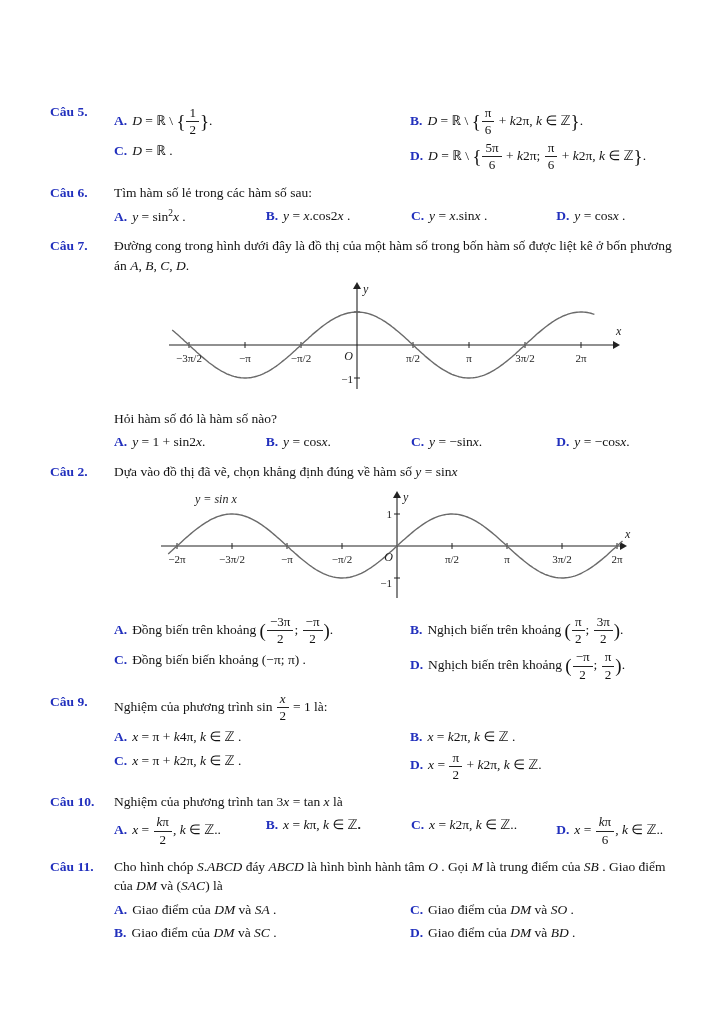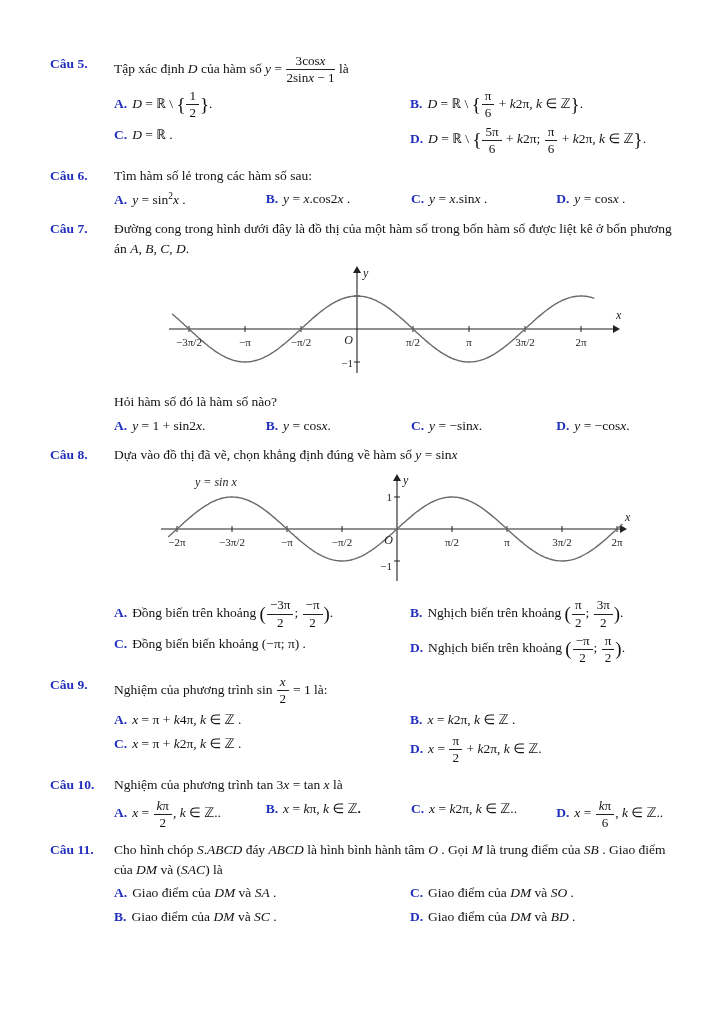--- a/index.html
+++ b/index.html
@@ -1,21 +1,21 @@
 <!DOCTYPE html>
 <html><head>
 <meta charset="utf-8">
 <style>
   html,body{margin:0;padding:0;background:#ffffff;}
   body{
     width:725px;height:1024px;overflow:hidden;
     font-family:"Liberation Serif",serif;font-size:13.5px;color:#121212;
     line-height:1.45;
   }
-  .page{box-sizing:border-box;width:725px;height:968px;padding:54px 46px 20px 50px;}
+  .page{box-sizing:border-box;width:725px;height:968px;padding:54px 46px 20px 50px;margin-top:48px;}
   .question{display:flex;margin-bottom:8px;}
   .qlabel{flex:0 0 64px;width:64px;color:#2230bd;font-weight:bold;}
   .qbody{flex:1;min-width:0;}
   .stem{margin-bottom:1px;}
   .opts{display:grid;column-gap:16px;margin-top:2px;}
   .c2{grid-template-columns:1.02fr 0.98fr;}
   .c4{grid-template-columns:1.05fr 1fr 1fr 0.95fr;}
   .opt{padding:2px 0;}
   .letter{color:#2230bd;font-weight:bold;margin-right:5px;}
   
@@ -35,21 +35,20 @@
   .gi{font-style:italic;font-size:12px;}
 </style>
 </head>
 <body>
 
 <div class="page">
 
   <div class="question">
     <div class="qlabel">Câu 5.</div>
     <div class="qbody">
-      <div class="stem">Tập xác định <i>D</i> của hàm số <i>y</i> = <span class="fr"><span class="n">3cos<i>x</i></span><span class="d">2sin<i>x</i> − 1</span></span> là</div>
       <div class="opts c2">
         <div class="opt"><span class="letter">A.</span><span><i>D</i> = ℝ \ <span class="bb">{</span><span class="fr"><span class="n">1</span><span class="d">2</span></span><span class="bb">}</span>.</span></div>
         <div class="opt"><span class="letter">B.</span><span><i>D</i> = ℝ \ <span class="bb">{</span><span class="fr"><span class="n">π</span><span class="d">6</span></span> + <i>k</i>2π, <i>k</i> ∈ ℤ<span class="bb">}</span>.</span></div>
         <div class="opt"><span class="letter">C.</span><span><i>D</i> = ℝ .</span></div>
         <div class="opt"><span class="letter">D.</span><span><i>D</i> = ℝ \ <span class="bb">{</span><span class="fr"><span class="n">5π</span><span class="d">6</span></span> + <i>k</i>2π; <span class="fr"><span class="n">π</span><span class="d">6</span></span> + <i>k</i>2π, <i>k</i> ∈ ℤ<span class="bb">}</span>.</span></div>
       </div>
     </div>
   </div>
 
   <div class="question">
@@ -111,21 +110,21 @@
       <div class="opts c4">
         <div class="opt"><span class="letter">A.</span><span><i>y</i> = 1 + sin2<i>x</i>.</span></div>
         <div class="opt"><span class="letter">B.</span><span><i>y</i> = cos<i>x</i>.</span></div>
         <div class="opt"><span class="letter">C.</span><span><i>y</i> = −sin<i>x</i>.</span></div>
         <div class="opt"><span class="letter">D.</span><span><i>y</i> = −cos<i>x</i>.</span></div>
       </div>
     </div>
   </div>
 
   <div class="question">
-    <div class="qlabel">Câu 8.</div>
+    <div class="qlabel">Câu 2.</div>
     <div class="qbody">
       <div class="stem">Dựa vào đồ thị đã vẽ, chọn khẳng định đúng về hàm số <i>y</i> = sin<i>x</i></div>
 
       <div class="graphwrap">
         <svg class="graph" width="480" height="116">
           <g>
             <line class="axis" x1="4" y1="58" x2="464" y2="58"></line>
             <polygon class="axhead" points="463,54 470,58 463,62"></polygon>
             <line class="axis" x1="240" y1="110" x2="240" y2="8"></line>
             <polygon class="axhead" points="236,10 240,3 244,10"></polygon>

